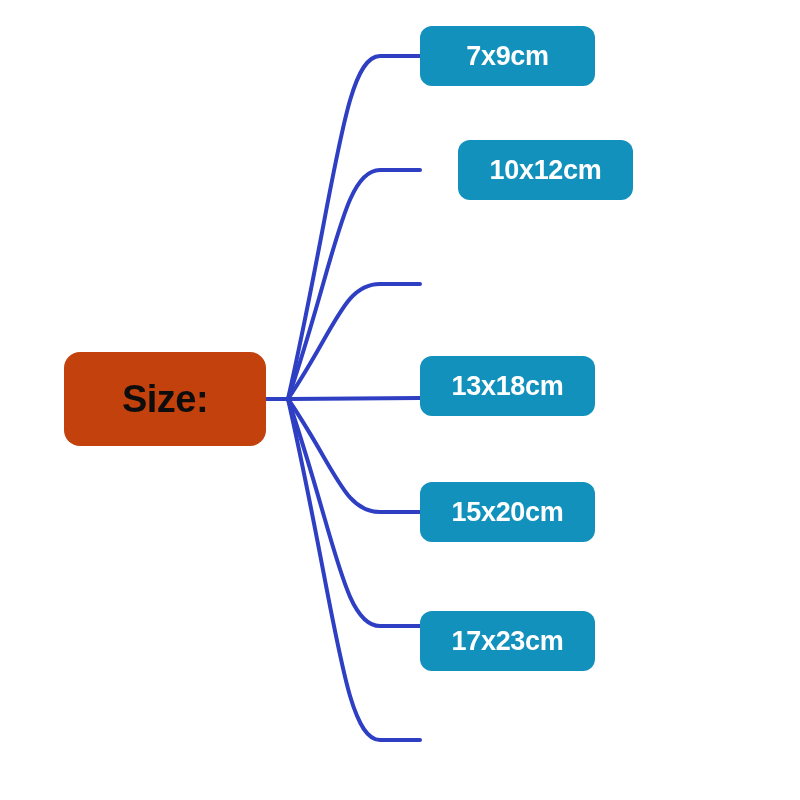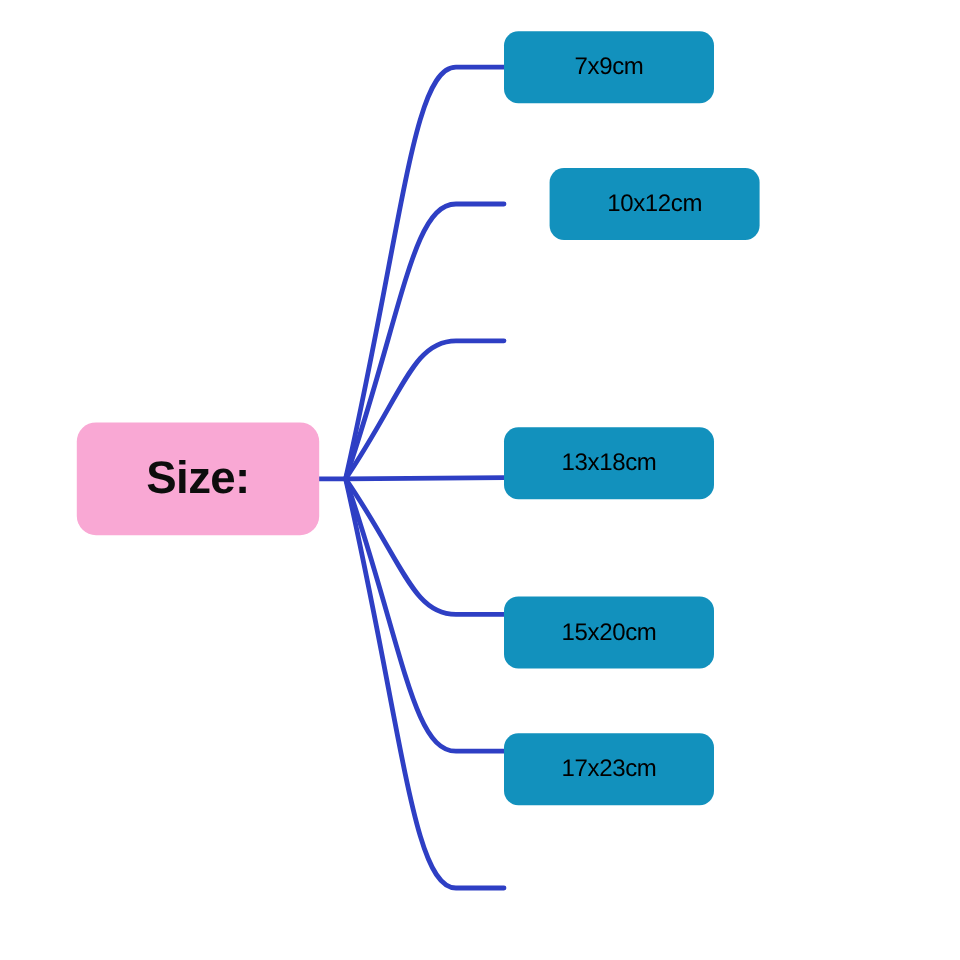--- a/index.html
+++ b/index.html
@@ -26,21 +26,21 @@
     height: 800px;
     pointer-events: none;
   }
   .root-node {
     position: absolute;
     left: 64px;
     top: 352px;
     width: 202px;
     height: 94px;
     border-radius: 16px;
-    background: #f9a8d4;
+    background: #c2410c;
     display: flex;
     align-items: center;
     justify-content: center;
     box-sizing: border-box;
   }
   .root-label {
     font-size: 38px;
     font-weight: bold;
     color: #0d0d0d;
     letter-spacing: -0.5px;
@@ -53,23 +53,23 @@
     width: 175px;
     height: 60px;
     border-radius: 12px;
     background: #1291bd;
     display: flex;
     align-items: center;
     justify-content: center;
     box-sizing: border-box;
   }
   .leaf-label {
-    font-size: 20px;
-    font-weight: normal;
-    color: #000000;
+    font-size: 27px;
+    font-weight: bold;
+    color: #ffffff;
     letter-spacing: -0.3px;
     line-height: 1;
     white-space: nowrap;
   }
 </style>
 </head>
 <body>
 
 <div id="canvas">
 
@@ -90,20 +90,20 @@
 
   <div class="leaf-node" style="top:26px;">
     <span class="leaf-label">7x9cm</span>
   </div>
   <div class="leaf-node" style="top:140px;margin-left:38px;">
     <span class="leaf-label">10x12cm</span>
   </div>
   <div class="leaf-node" style="top:356px;">
     <span class="leaf-label">13x18cm</span>
   </div>
-  <div class="leaf-node" style="top:482px;margin-top:15px;">
+  <div class="leaf-node" style="top:482px;">
     <span class="leaf-label">15x20cm</span>
   </div>
   <div class="leaf-node" style="top:566px;margin-top:45px;">
     <span class="leaf-label">17x23cm</span>
   </div>
 
 </div>
 
 </body></html>

